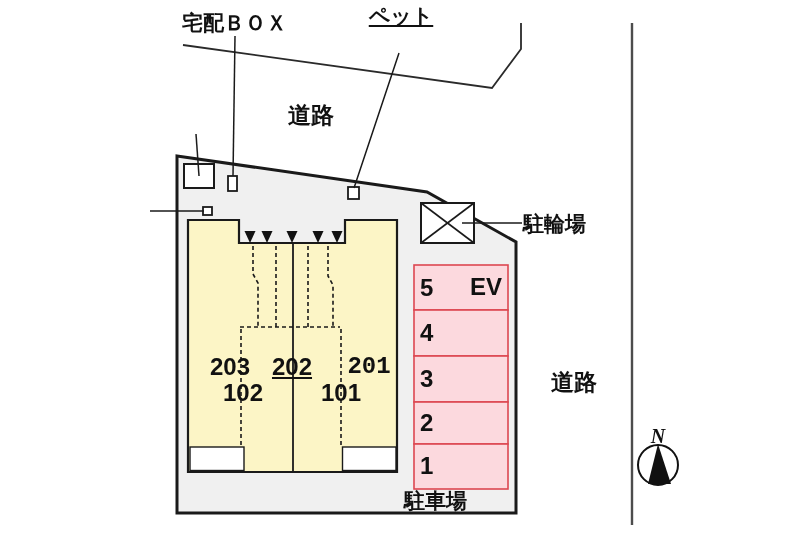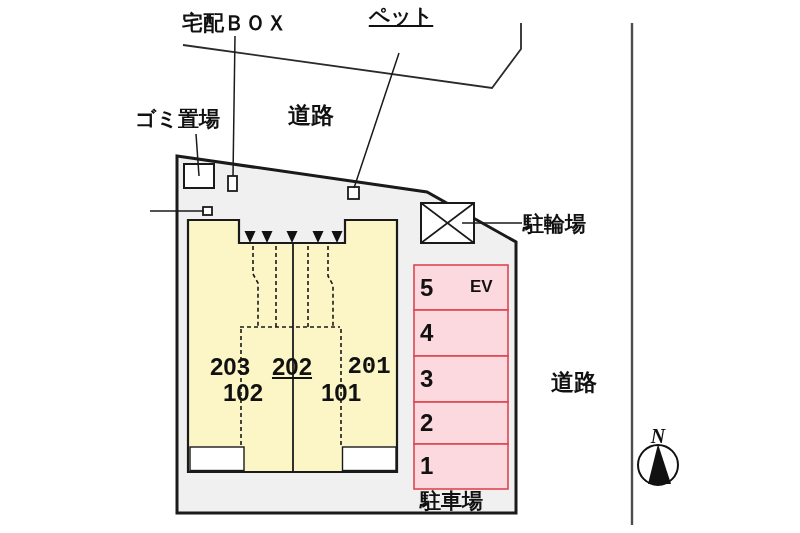--- a/index.html
+++ b/index.html
@@ -8,21 +8,21 @@
   #plan-svg{position:absolute;left:0;top:0;}
   .site{fill:var(--site_fill,#f0f0f0);}
   .bld{fill:var(--building_fill,#fcf5c6);}
   .park{fill:var(--parking_fill,#fcd9de);stroke:var(--parking_border,#dd4751);}
   .lbl{position:absolute;white-space:nowrap;color:#111;font-weight:700;
        font-size:21px;line-height:22px;}
   .ctr{transform:translateX(-50%);text-align:center;text-decoration:underline;}
   .road{font-size:23px;}
   .room{font-size:24px;transform:translate(-50%,-50%);line-height:24px;}
   .pnum{font-size:24px;transform:translateY(-50%);line-height:24px;}
-  .ev{font-size:17px;}
+  .ev{font-size:24px;}
   .north{font-family:"Liberation Serif",serif;font-style:italic;font-size:20px;
          transform:translateX(-50%);}
 </style>
 </head>
 <body>
 
 <div id="stage">
 
   <svg id="plan-svg" width="800" height="533" viewBox="0 0 800 533">
 
@@ -89,30 +89,29 @@
       <polygon points="658,444 648,484 671,484" fill="#111"></polygon>
     </g>
   </svg>
 
   <div class="lbl" style="left:182px;top:12px;">宅配ＢＯＸ</div>
 
   <div class="lbl ctr" style="left:401px;top:5px;">
     <span style="display:block;">ペット</span>
   </div>
 
-  <div class="lbl" style="left:135px;top:108px;">ゴミ置場</div>
 
   <div class="lbl road" style="left:288px;top:104px;">道路</div>
 
 
   <div class="lbl" style="left:523px;top:213px;">駐輪場</div>
 
   <div class="lbl road" style="left:551px;top:371px;">道路</div>
 
-  <div class="lbl" style="left:420px;top:490px;">駐車場</div>
+  <div class="lbl" style="left:404px;top:490px;">駐車場</div>
 
   <div class="lbl room" style="left:230px;top:367px;">203</div>
   <div class="lbl room" style="left:292px;top:367px;text-decoration:underline;">202</div>
   <div class="lbl room" style="left:369px;top:367px;font-family:Liberation Mono, monospace;">201</div>
   <div class="lbl room" style="left:243px;top:393px;">102</div>
   <div class="lbl room" style="left:341px;top:393px;">101</div>
 
   <div class="lbl pnum" style="left:420px;top:288px;">5</div>
   <div class="lbl pnum ev" style="left:470px;top:287px;">EV</div>
   <div class="lbl pnum" style="left:420px;top:333px;">4</div>

